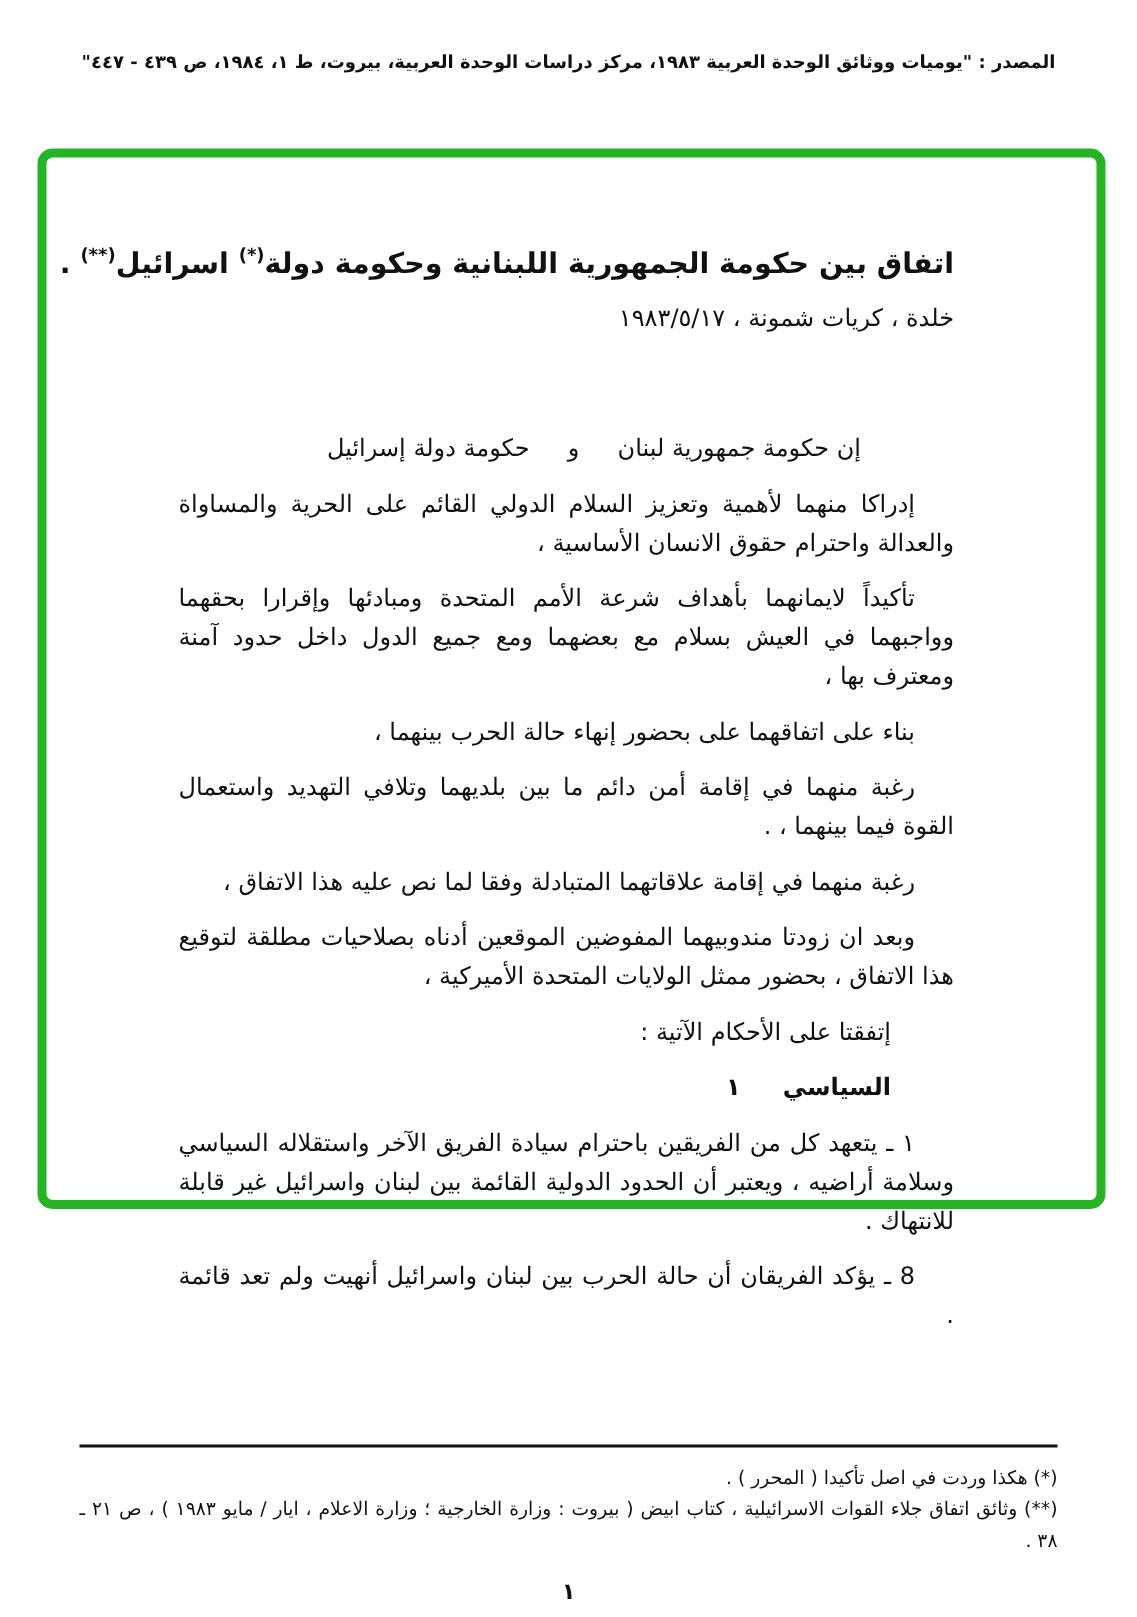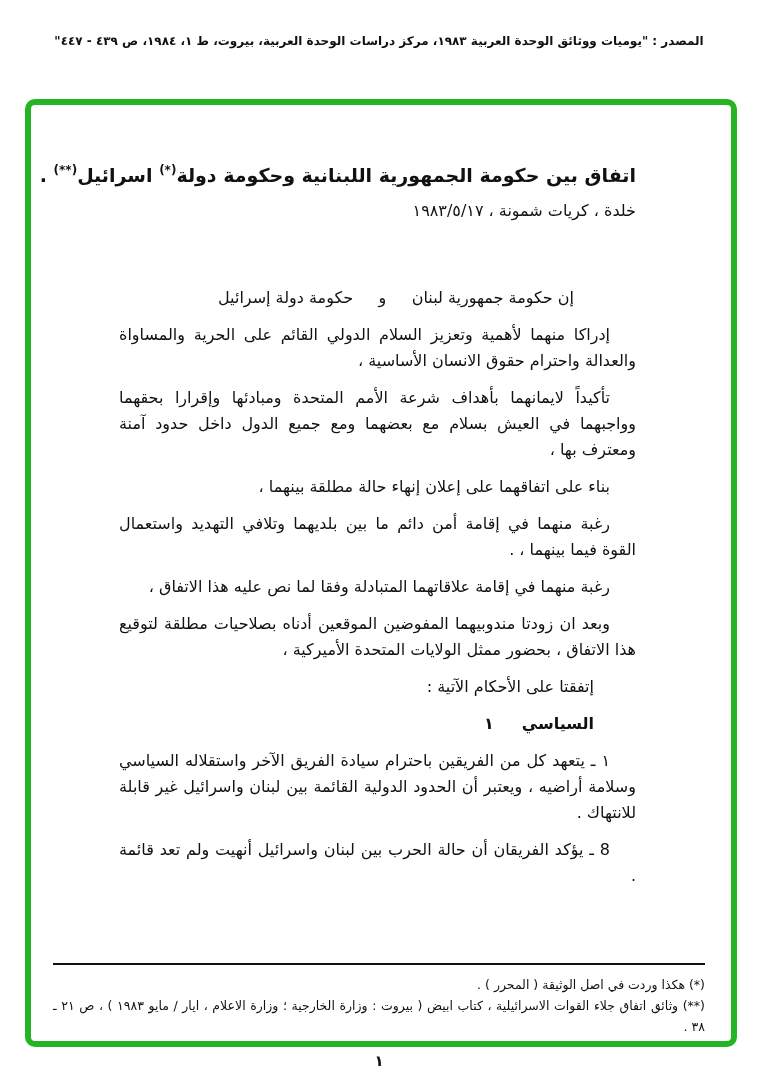--- a/index.html
+++ b/index.html
@@ -23,21 +23,21 @@
   }
   .page-header .h-source {
     margin-top: 10px;
     font-size: 12px; font-weight: bold;
   }
 
   
   .doc-frame {
     position: absolute;
     left: 25px; top: 99px;
-    width: 712px; height: 948px;
+    width: 712px; height: 707px;
     border: 6px solid #24b424;
     border-radius: 10px;
     background: #ffffff;
   }
   .doc-inner {
     position: relative;
     height: 100%;
     padding: 52px 95px 0 88px;
   }
 
@@ -110,32 +110,32 @@
   <div class="doc-inner">
 
     <h1 class="doc-title"><span>اتفاق بين حكومة الجمهورية اللبنانية وحكومة دولة</span><sup>(*)</sup><span> اسرائيل</span><sup>(**)</sup><span> .</span></h1>
 
     <div class="doc-dateline">خلدة ، كريات شمونة ، ١٩٨٣/٥/١٧</div>
 
     <div class="doc-body">
       <p class="p-parties">إن حكومة جمهورية لبنان &nbsp;&nbsp;&nbsp; و &nbsp;&nbsp;&nbsp; حكومة دولة إسرائيل</p>
       <p>إدراكا منهما لأهمية وتعزيز السلام الدولي القائم على الحرية والمساواة والعدالة واحترام حقوق الانسان الأساسية ،</p>
       <p>تأكيداً لايمانهما بأهداف شرعة الأمم المتحدة ومبادئها وإقرارا بحقهما وواجبهما في العيش بسلام مع بعضهما ومع جميع الدول داخل حدود آمنة ومعترف بها ،</p>
-      <p>بناء على اتفاقهما على إعلان إنهاء حالة مطلقة بينهما ،</p>
+      <p>بناء على اتفاقهما على بحضور إنهاء حالة الحرب بينهما ،</p>
       <p>رغبة منهما في إقامة أمن دائم ما بين بلديهما وتلافي التهديد واستعمال القوة فيما بينهما ، .</p>
       <p>رغبة منهما في إقامة علاقاتهما المتبادلة وفقا لما نص عليه هذا الاتفاق ،</p>
       <p>وبعد ان زودتا مندوبيهما المفوضين الموقعين أدناه بصلاحيات مطلقة لتوقيع هذا الاتفاق ، بحضور ممثل الولايات المتحدة الأميركية ،</p>
       <p class="p-agree">إتفقتا على الأحكام الآتية :</p>
 
       <div class="article-heading"><span>السياسي</span><span class="art-num">١</span></div>
 
       <p>١ ـ يتعهد كل من الفريقين باحترام سيادة الفريق الآخر واستقلاله السياسي وسلامة أراضيه ، ويعتبر أن الحدود الدولية القائمة بين لبنان واسرائيل غير قابلة للانتهاك .</p>
       <p>8 ـ يؤكد الفريقان أن حالة الحرب بين لبنان واسرائيل أنهيت ولم تعد قائمة .</p>
     </div>
 
     <div class="footnotes">
-      <p>(*) هكذا وردت في اصل الوثيقة ( المحرر ) .</p>
+      <p>(*) هكذا وردت في اصل تأكيدا ( المحرر ) .</p>
       <p>(**) وثائق اتفاق جلاء القوات الاسرائيلية ، كتاب ابيض ( بيروت : وزارة الخارجية ؛ وزارة الاعلام ، ايار / مايو ١٩٨٣ ) ، ص ٢١ ـ ٣٨ .</p>
     </div>
   </div>
 </section>
 
 <div class="page-number">١</div>
 
 </body></html>

